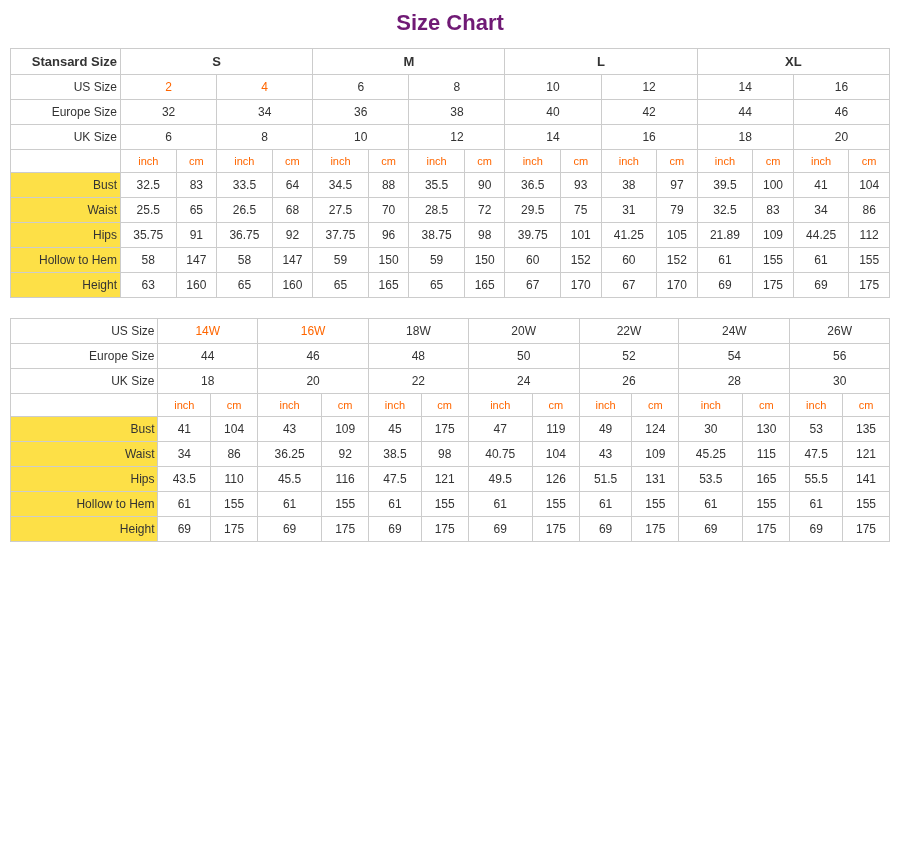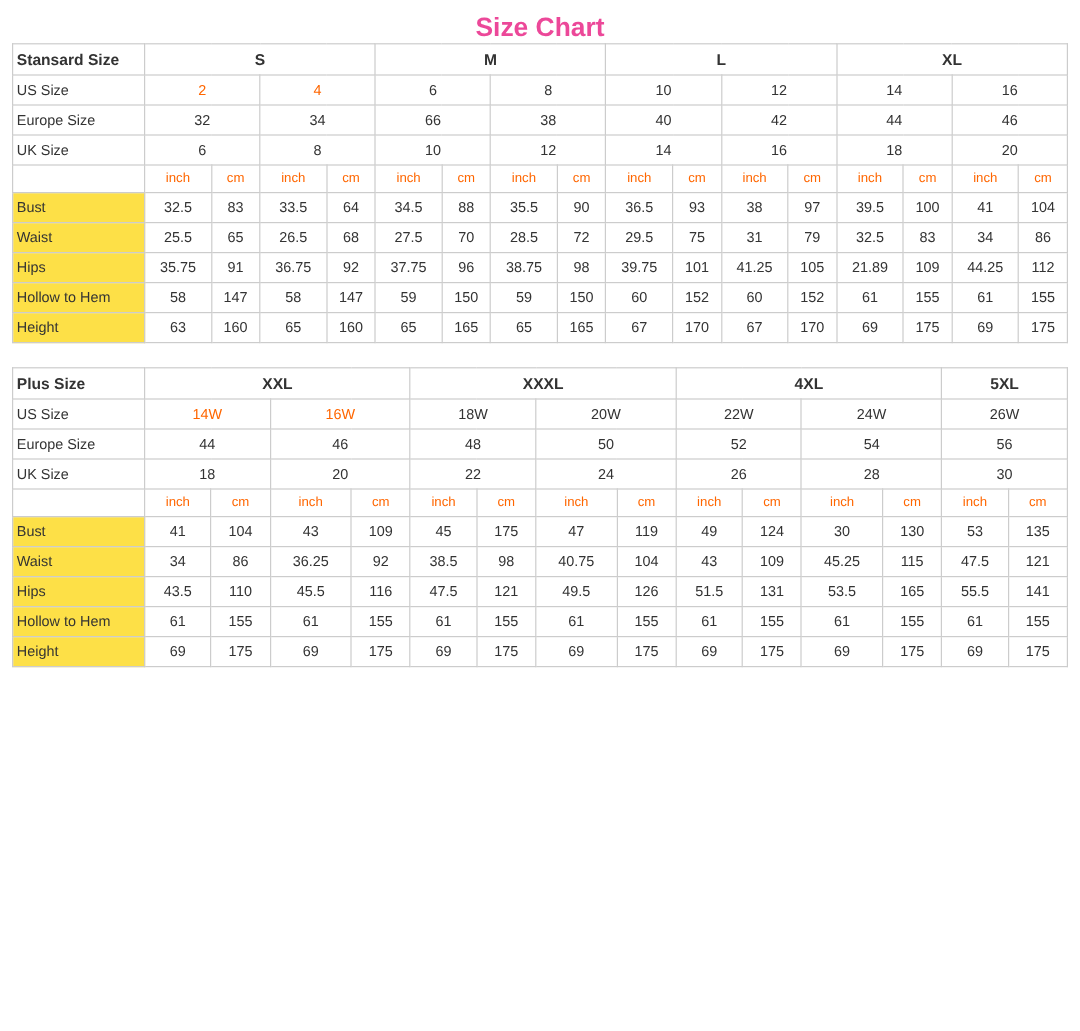--- a/index.html
+++ b/index.html
@@ -4,42 +4,43 @@
   <style>
     * { box-sizing: border-box; margin: 0; padding: 0; }
     body {
       font-family: Arial, sans-serif;
       background: #fff;
       padding: 10px;
       width: 900px;
     }
     .page-title {
       text-align: center;
-      color: #ec4899;
+      color: #701a75;
       font-size: 22px;
       font-weight: bold;
+      margin-bottom: 12px;
     }
     .chart-section {
       margin-bottom: 20px;
     }
     table {
       width: 100%;
       border-collapse: collapse;
       font-size: 12px;
     }
     th, td {
       border: 1px solid #ccc;
       text-align: center;
       padding: 5px 3px;
       color: #333;
     }
     .label-cell {
       background: #fff;
       font-weight: normal;
-      text-align: left;
+      text-align: right;
       font-size: 12px;
     }
     .size-header {
       background: #fff;
       font-weight: bold;
       font-size: 13px;
     }
     .sub-header {
       color: #ff6600;
       font-size: 11px;
@@ -79,21 +80,21 @@
         <td colspan="2">10</td>
         <td colspan="2">12</td>
         <td colspan="2">14</td>
         <td colspan="2">16</td>
       </tr>
 
       <tr>
         <td class="label-cell">Europe Size</td>
         <td colspan="2">32</td>
         <td colspan="2">34</td>
-        <td colspan="2">66</td>
+        <td colspan="2">36</td>
         <td colspan="2">38</td>
         <td colspan="2">40</td>
         <td colspan="2">42</td>
         <td colspan="2">44</td>
         <td colspan="2">46</td>
       </tr>
 
       <tr>
         <td class="label-cell">UK Size</td>
         <td colspan="2">6</td>
@@ -223,27 +224,20 @@
           <td>175</td>
         </tr>
       </tbody>
   </table>
 </div>
 
 <div class="chart-section" style="margin-top:15px;">
   <table>
     <thead>
       <tr>
-        <td class="label-cell size-header" style="width:110px;">Plus Size</td>
-        <td class="size-header" colspan="4">XXL</td>
-        <td class="size-header" colspan="4">XXXL</td>
-        <td class="size-header" colspan="4">4XL</td>
-        <td class="size-header" colspan="2">5XL</td>
-      </tr>
-      <tr>
         <td class="label-cell">US Size</td>
         <td colspan="2" class="highlight">14W</td>
         <td colspan="2" class="highlight">16W</td>
         <td colspan="2">18W</td>
         <td colspan="2">20W</td>
         <td colspan="2">22W</td>
         <td colspan="2">24W</td>
         <td colspan="2">26W</td>
       </tr>
       <tr>

